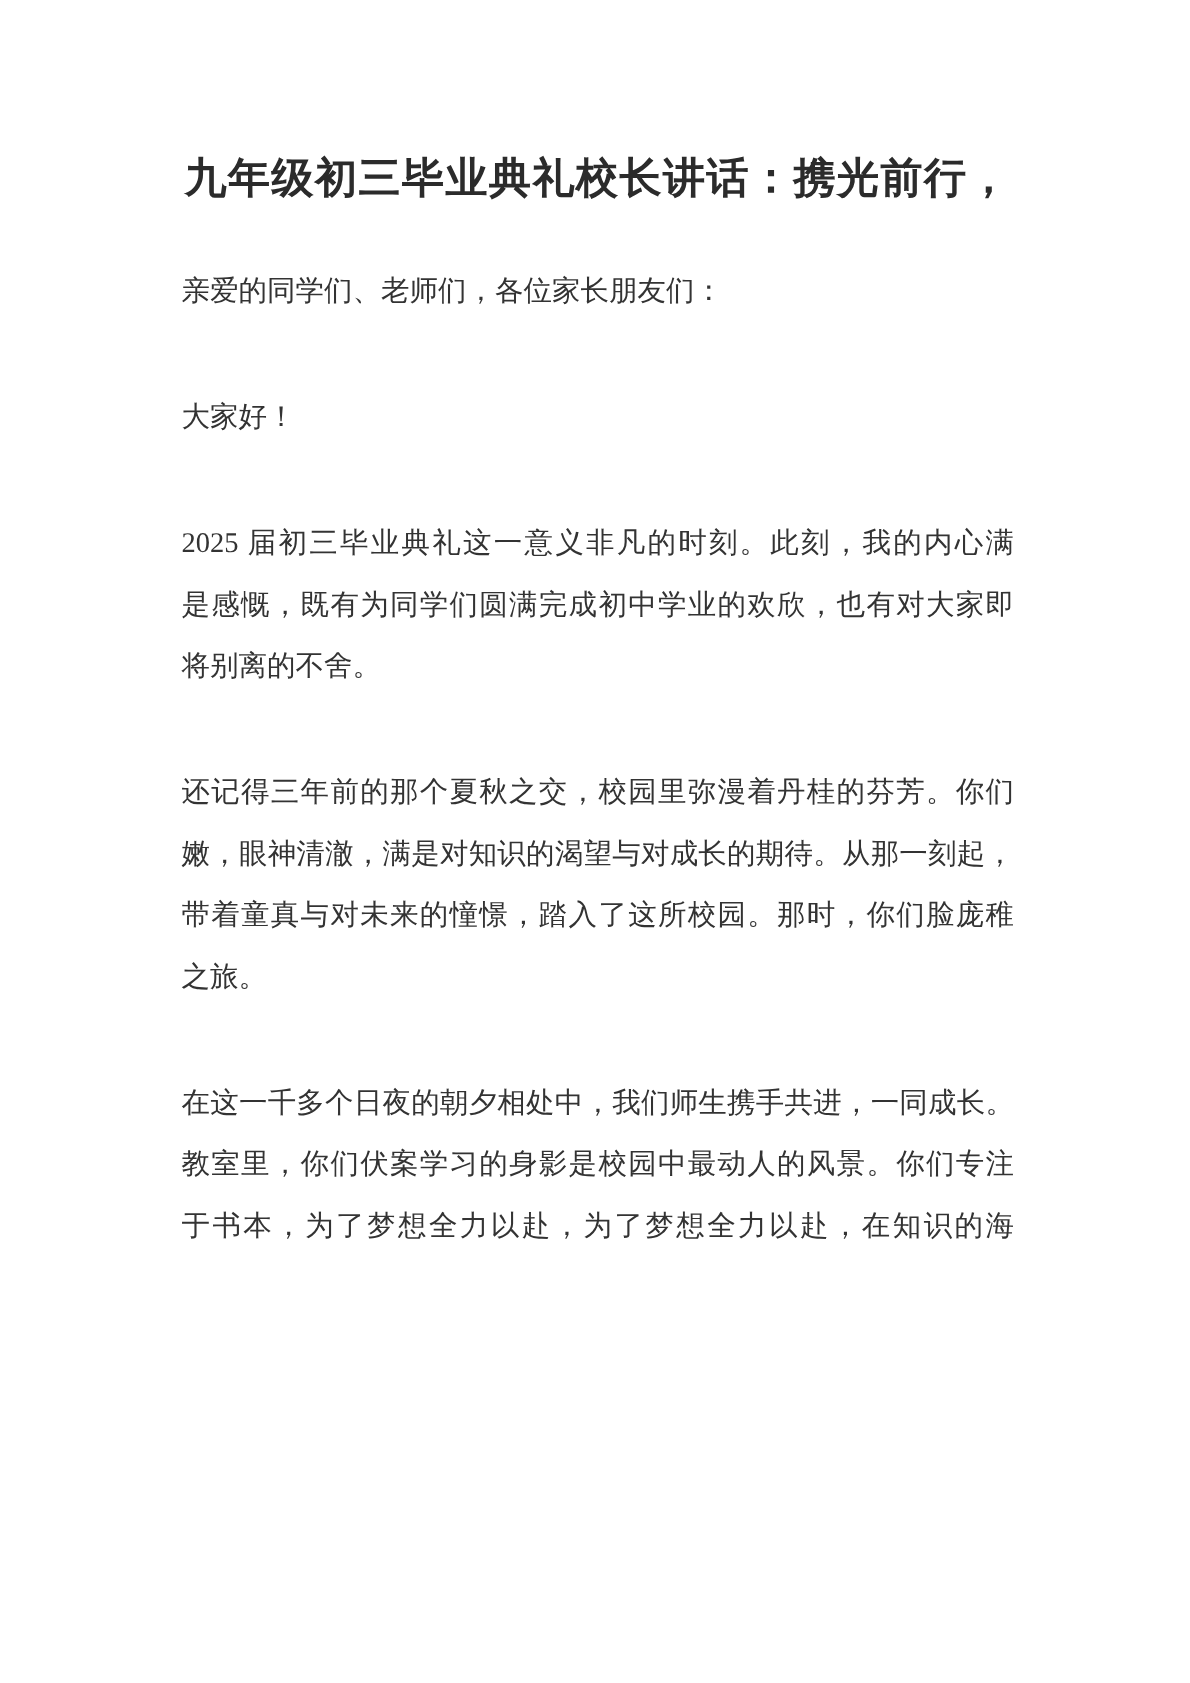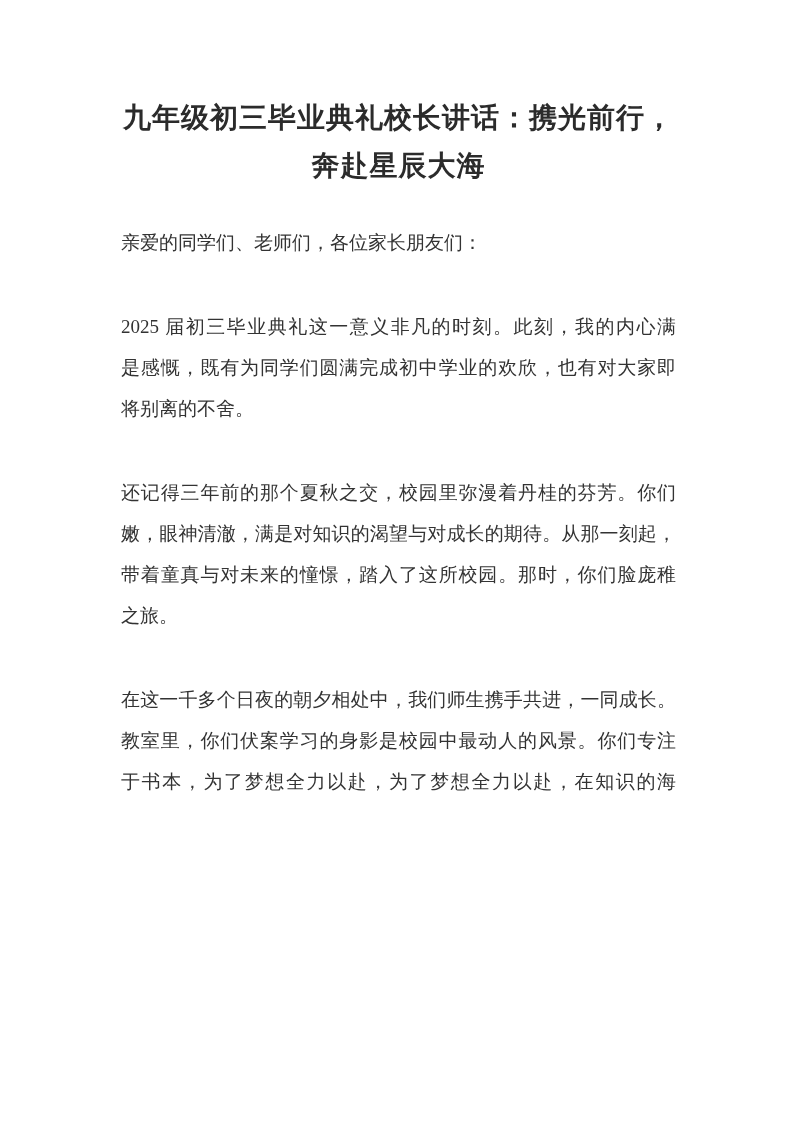--- a/index.html
+++ b/index.html
@@ -27,21 +27,20 @@
     margin: 0;
     font-size: 28px;
     font-weight: 700;
     line-height: 48px;
     letter-spacing: 1px;
     text-align: center;
     color: var(--title-color);
   }
   .title-line {
     display: block;
-    font-family: Liberation Mono, monospace;
   }
   .content {
     margin-top: 30px;
     font-size: 19px;
     line-height: 41px;
     color: var(--text-color);
   }
   .paragraph {
     margin: 0 0 43px 0;
   }
@@ -53,25 +52,27 @@
   .line.last-short {
     text-align-last: left;
   }
 </style>
 </head>
 <body>
 
 <div class="page">
   <h1 class="title">
     <span class="title-line">九年级初三毕业典礼校长讲话：携光前行，</span>
-    <span class="title-line">奔赴星辰大海</span>
   </h1>
   <div class="content">
       <div class="paragraph">
         <div class="line last-short">亲爱的同学们、老师们，各位家长朋友们：</div>
+      </div>
+      <div class="paragraph">
+        <div class="line last-short">大家好！</div>
       </div>
       <div class="paragraph">
         <div class="line">2025 届初三毕业典礼这一意义非凡的时刻。此刻，我的内心满</div>
         <div class="line">是感慨，既有为同学们圆满完成初中学业的欢欣，也有对大家即</div>
         <div class="line last-short">将别离的不舍。</div>
       </div>
       <div class="paragraph">
         <div class="line">还记得三年前的那个夏秋之交，校园里弥漫着丹桂的芬芳。你们</div>
         <div class="line">嫩，眼神清澈，满是对知识的渴望与对成长的期待。从那一刻起，</div>
         <div class="line">带着童真与对未来的憧憬，踏入了这所校园。那时，你们脸庞稚</div>

